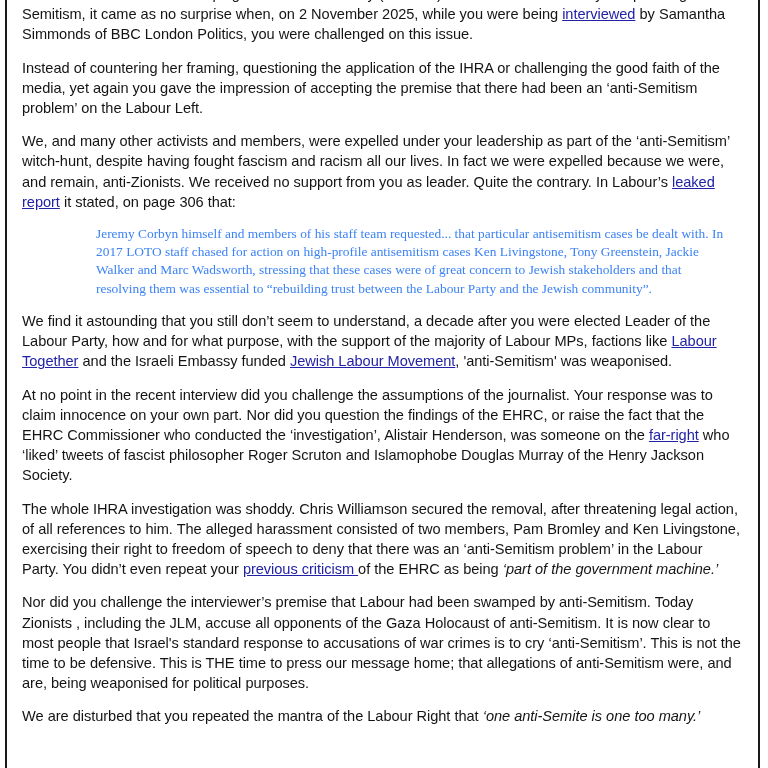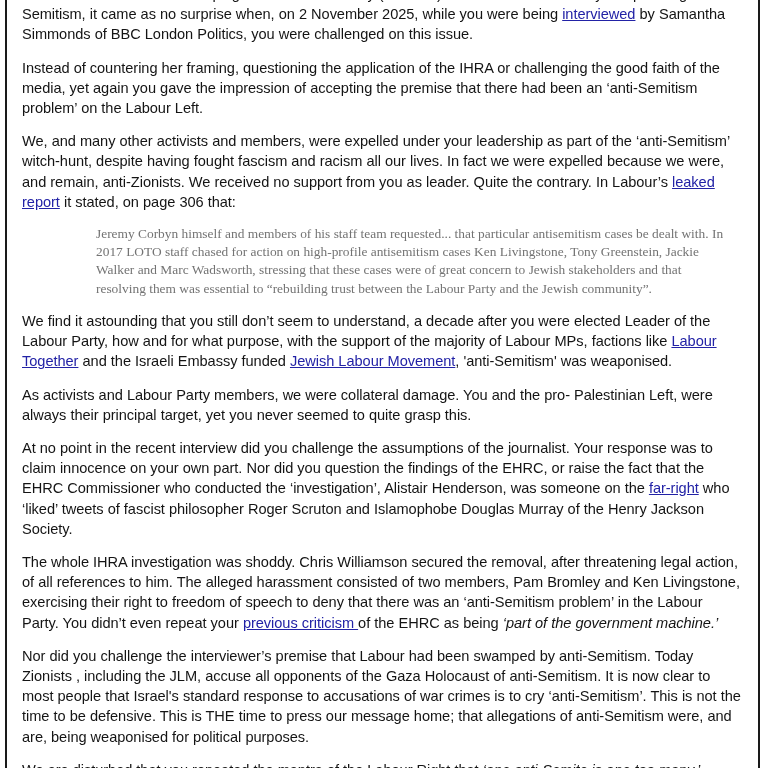--- a/index.html
+++ b/index.html
@@ -53,21 +53,21 @@
     color: #141414;
     word-spacing: 0.1px;
   }
 
   blockquote.quote {
     margin: 3px 0 13px 0;
     padding: 0 0 0 74px;
     font-family: "Liberation Serif", serif;
     font-size: 13.4px;
     line-height: 1.36;
-    color: #737373;
+    color: #3b82f6;
     padding-right: 8px;
   }
 
   a.doc-link {
     color: #2222a6;
     text-decoration: underline;
     text-underline-offset: 1px;
     text-align: right;
   }
 
@@ -80,20 +80,19 @@
 
   <div class="edge-rule left"></div>
   <div class="edge-rule right"></div>
 
   <div class="content" id="doc-body">
       <p class="para"><span>Given the success of the campaign in the Labour Party (2015-19) to undermine the Left by weaponising anti-Semitism, it came as no surprise when, on 2 November 2025, while you were being </span><a class="doc-link" href="#">interviewed</a><span> by Samantha Simmonds of BBC London Politics, you were challenged on this issue.</span></p>
       <p class="para"><span>Instead of countering her framing, questioning the application of the IHRA or challenging the good faith of the media, yet again you gave the impression of accepting the premise that there had been an ‘anti-Semitism problem’ on the Labour Left.</span></p>
       <p class="para"><span>We, and many other activists and members, were expelled under your leadership as part of the ‘anti-Semitism’ witch-hunt, despite having fought fascism and racism all our lives. In fact we were expelled because we were, and remain, anti-Zionists. We received no support from you as leader. Quite the contrary. In Labour’s </span><a class="doc-link" href="#">leaked report</a><span> it stated, on page 306 that:</span></p>
       <blockquote class="quote"><span>Jeremy Corbyn himself and members of his staff team requested... that particular antisemitism cases be dealt with. In 2017 LOTO staff chased for action on high-profile antisemitism cases Ken Livingstone, Tony Greenstein, Jackie Walker and Marc Wadsworth, stressing that these cases were of great concern to Jewish stakeholders and that resolving them was essential to “rebuilding trust between the Labour Party and the Jewish community”.</span></blockquote>
       <p class="para"><span>We find it astounding that you still don’t seem to understand, a decade after you were elected Leader of the Labour Party, how and for what purpose, with the support of the majority of Labour MPs, factions like </span><a class="doc-link" href="#">Labour Together</a><span> and  the Israeli Embassy funded </span><a class="doc-link" href="#">Jewish Labour Movement</a><span>, 'anti-Semitism' was weaponised.</span></p>
-      <p class="para"><span>As activists and Labour Party members, we were collateral damage. You and the pro- Palestinian Left,  were always their principal  target, yet you never seemed to quite grasp this.</span></p>
       <p class="para"><span>At no point in the recent interview did you challenge the assumptions of the journalist. Your response was to claim innocence on your own part. Nor did you question the findings of the EHRC, or raise the fact that the EHRC Commissioner who conducted the ‘investigation’, Alistair Henderson, was someone on the </span><a class="doc-link" href="#">far-right</a><span> who ‘liked’ tweets of fascist philosopher Roger Scruton and Islamophobe Douglas Murray of the Henry Jackson Society.</span></p>
       <p class="para"><span>The whole IHRA investigation was shoddy. Chris Williamson secured the removal, after threatening legal action, of all references to him. The alleged harassment consisted of two members, Pam Bromley and Ken Livingstone, exercising their right to freedom of speech to deny that there was an ‘anti-Semitism problem’ in the Labour Party. You didn’t even repeat your </span><a class="doc-link" href="#">previous criticism </a><span>of the EHRC as being </span><em>‘part of the government machine.’</em></p>
       <p class="para"><span>Nor did you challenge the interviewer’s premise that Labour had been swamped by anti-Semitism. Today Zionists , including the JLM, accuse all opponents of the Gaza Holocaust of anti-Semitism. It is now clear to most people that Israel's standard response to accusations of war crimes is to cry ‘anti-Semitism’. This is not the time to be defensive. This is THE time to press our message home; that allegations of anti-Semitism were, and are, being weaponised for political purposes.</span></p>
       <p class="para"><span>We are disturbed that you repeated the mantra of the Labour Right that </span><em>‘one anti-Semite is one too many.’</em></p>
     </div>
 
 </div>
 
 </body></html>

